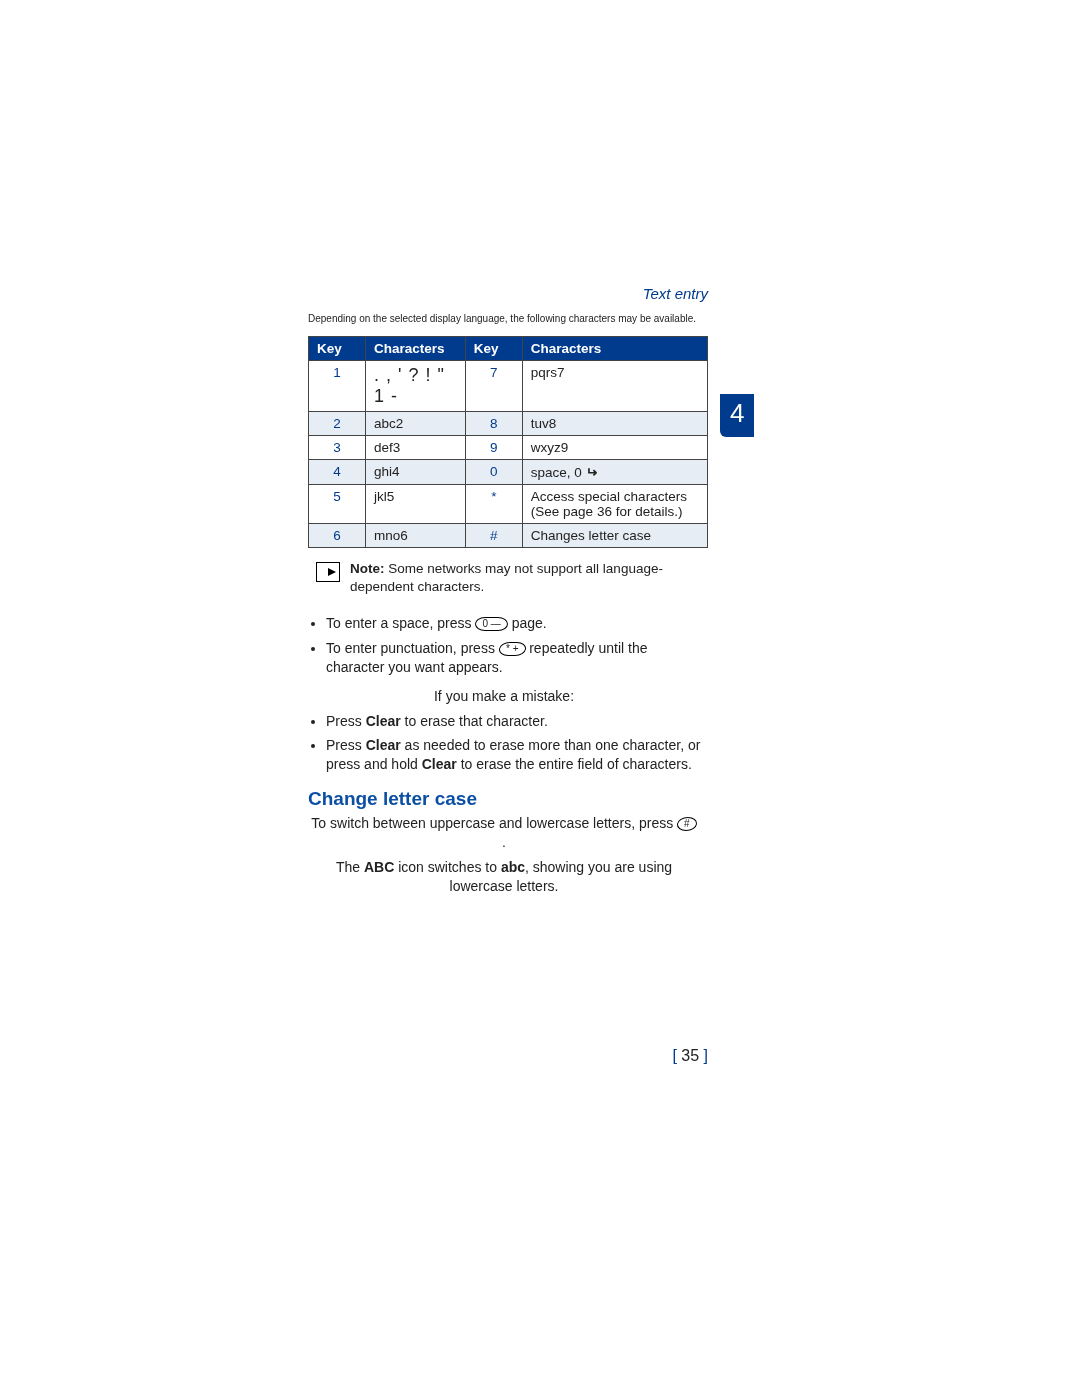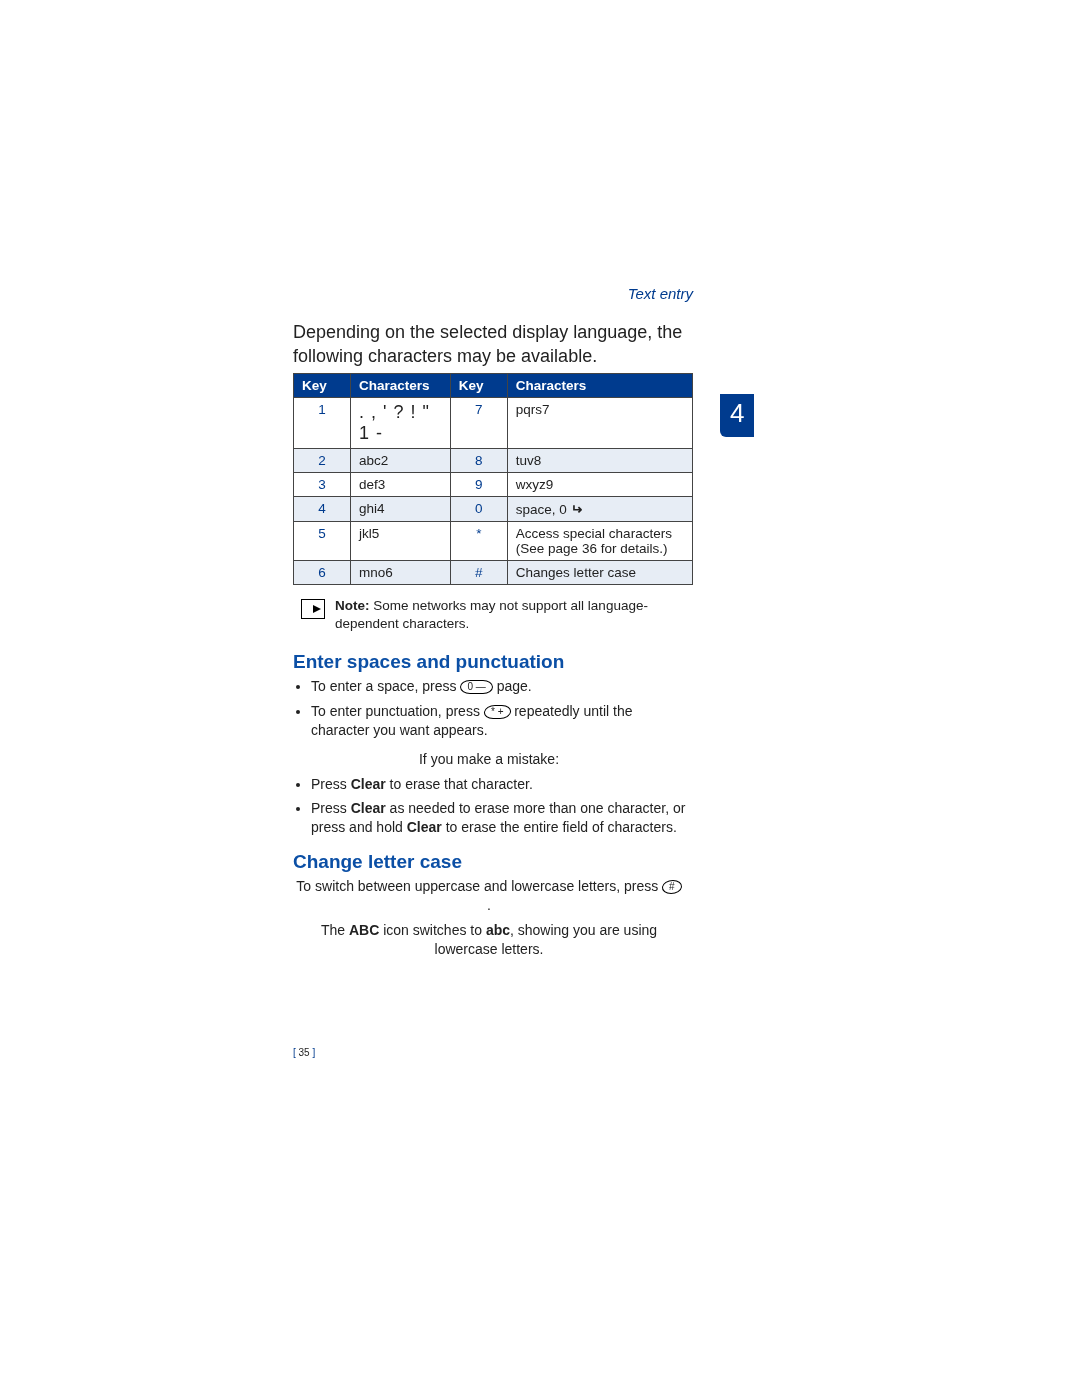--- a/index.html
+++ b/index.html
@@ -12,35 +12,35 @@
   body{
     width:1080px;
     height:1397px;
     background:#fff;
     font-family:"Segoe UI","Helvetica Neue",Arial,sans-serif;
     color:var(--ink);
     position:relative;
   }
   .page{
     position:absolute;
-    left:293px;
+    left:308px;
     top:285px;
     width:400px;
   }
   .running-head{
     color:var(--brand);
     font-style:italic;
     font-size:15px;
     text-align:right;
     margin-bottom:8px;
   }
   .intro{
-    font-size:18px;
+    font-size:10px;
     line-height:1.35;
-    margin-bottom:4px;
+    margin-bottom:10px;
   }
 
   
   table.keys{
     border-collapse:collapse;
     width:100%;
     font-size:13.5px;
   }
   table.keys th{
     background:var(--brand);
@@ -135,23 +135,23 @@
     position:relative;
     background:#fff;
   }
   .keycap.slant{transform:skewX(-8deg);}
   .keycap .in{transform:skewX(8deg);display:inline-block;}
 
   .pgnum{
     position:absolute;
     left:0;right:0;
     top:762px;
-    text-align:left;
+    text-align:right;
     color:var(--brand);
-    font-size:10px;
+    font-size:16px;
   }
   .pgnum .n{color:var(--ink);}
   b{font-weight:600;}
 </style>
 </head>
 <body>
 
 <div class="sidetab">4</div>
 
 <div class="page">
@@ -210,21 +210,20 @@
   </table>
 
   <div class="note">
     <div class="note-icon"></div>
     <div>
       <b>Note:</b>
       <span>Some networks may not support all language-dependent characters.</span>
     </div>
   </div>
 
-  <h2 class="sec">Enter spaces and punctuation</h2>
   <ul class="bul">
     <li>
       <span>To enter a space, press</span>
       <span class="keycap"><span>0 —</span></span>
       <span>page.</span>
     </li>
     <li>
       <span>To enter punctuation, press</span>
       <span class="keycap slant"><span class="in">* +</span></span>
       <span>repeatedly until the character you want appears.</span>

